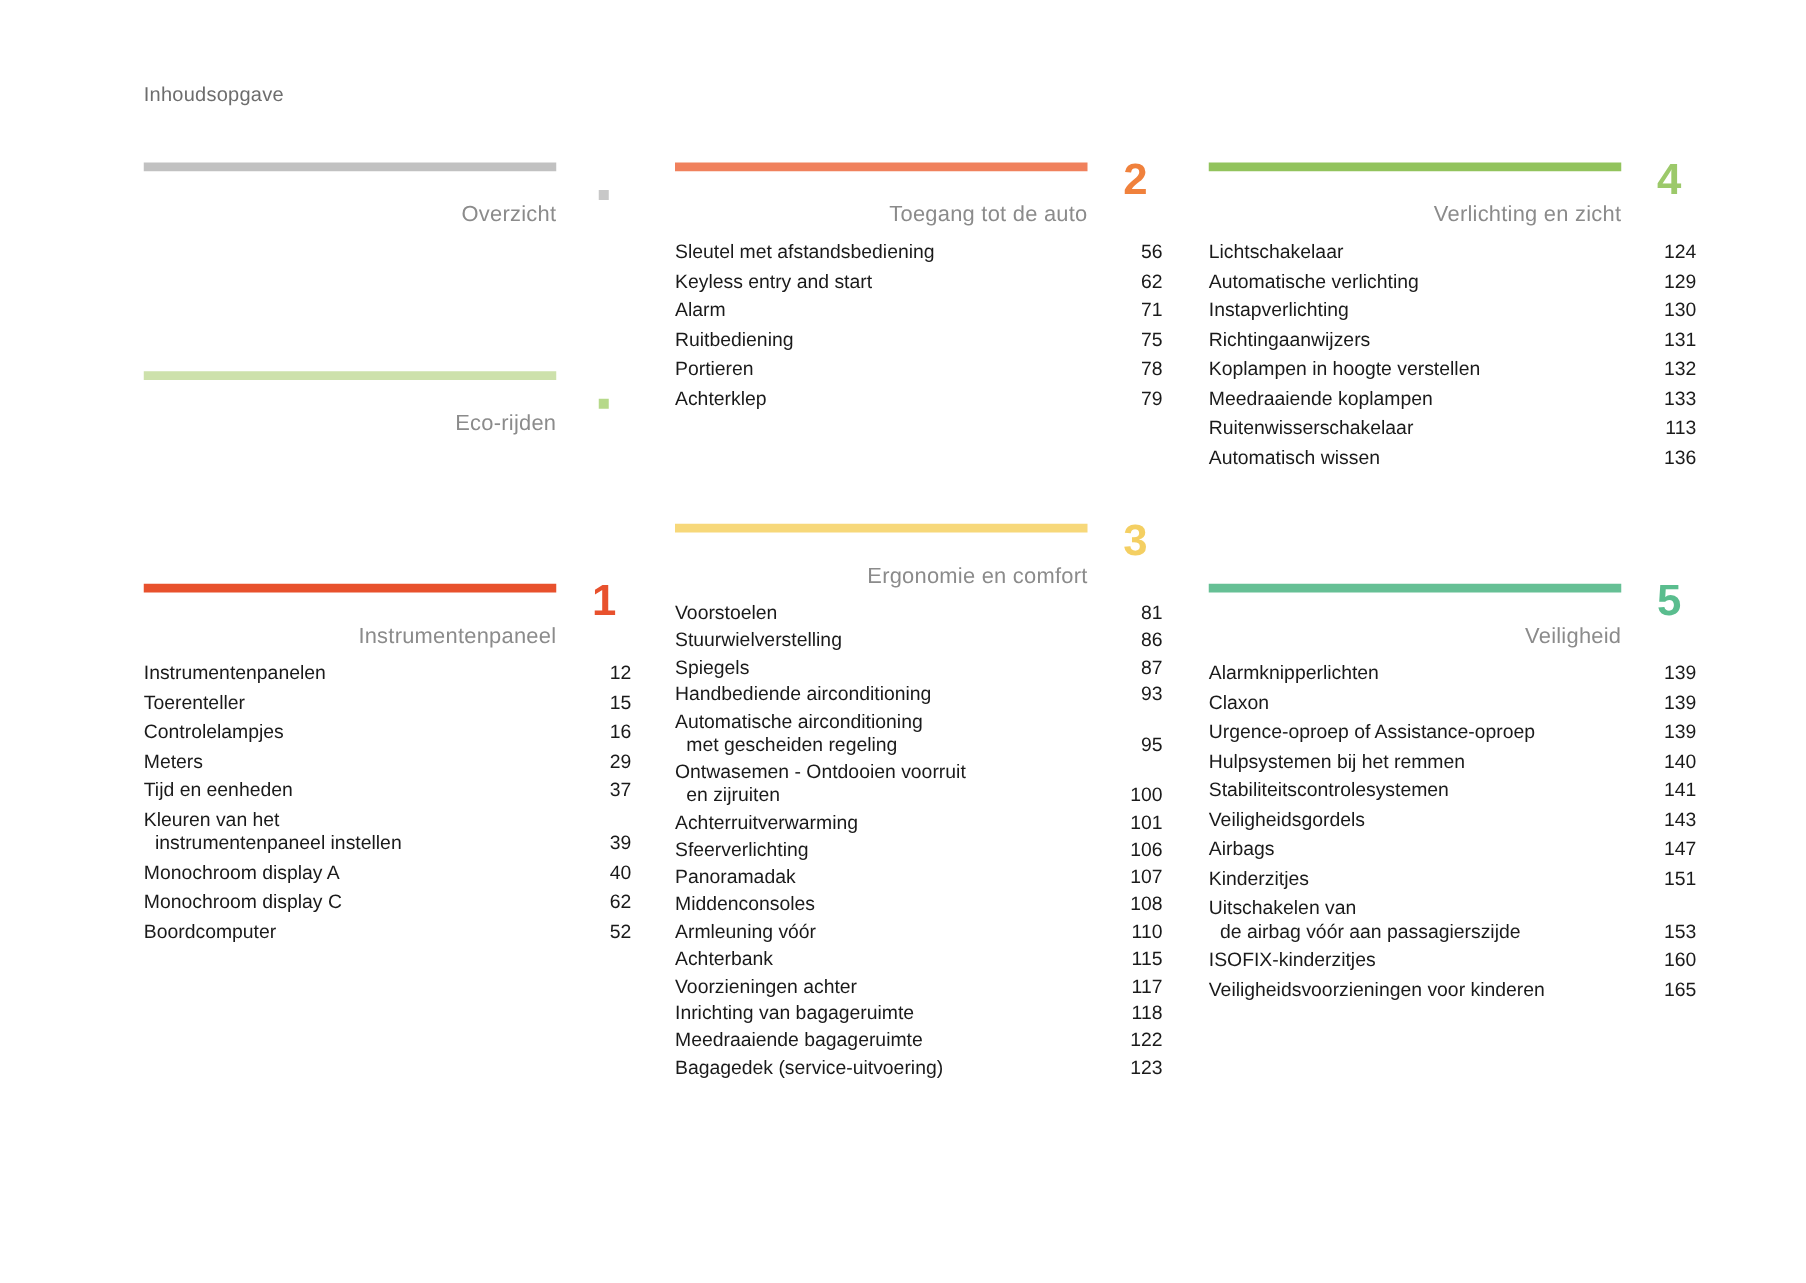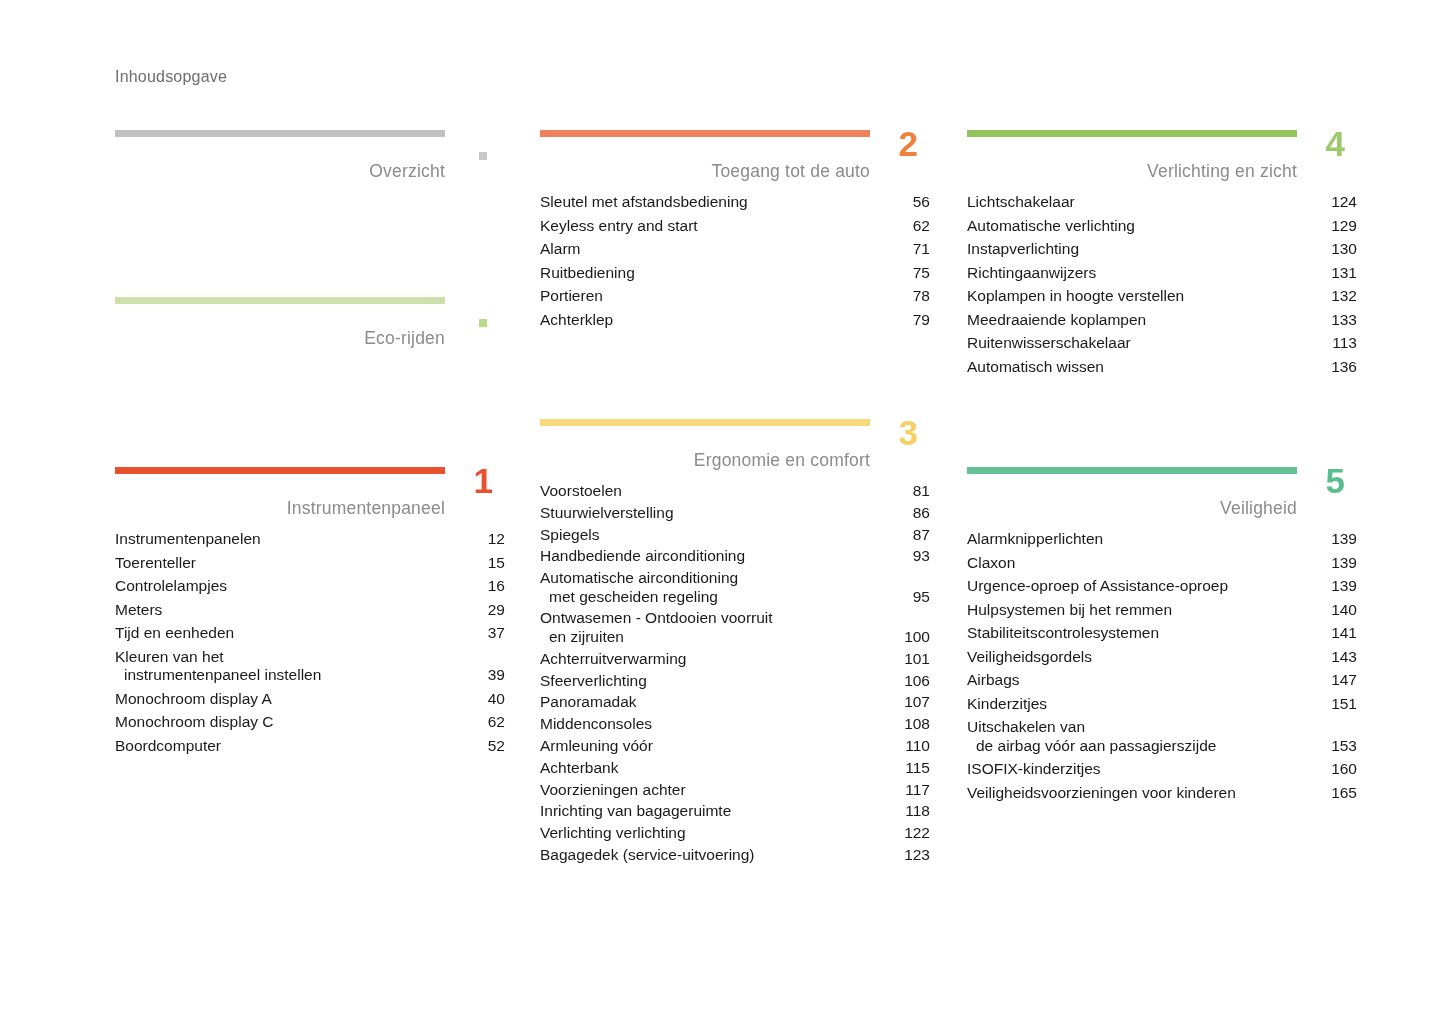--- a/index.html
+++ b/index.html
@@ -218,21 +218,21 @@
         </div>
         <div class="toc-item">
           <span class="toc-label">Voorzieningen achter</span>
           <span class="toc-page">117</span>
         </div>
         <div class="toc-item">
           <span class="toc-label">Inrichting van bagageruimte</span>
           <span class="toc-page">118</span>
         </div>
         <div class="toc-item">
-          <span class="toc-label">Verlichting verlichting</span>
+          <span class="toc-label">Meedraaiende bagageruimte</span>
           <span class="toc-page">122</span>
         </div>
         <div class="toc-item">
           <span class="toc-label">Bagagedek (service-uitvoering)</span>
           <span class="toc-page">123</span>
         </div>
       </div>
   </section>
 
   <section class="toc-section" style="left:967px; top:130px;">

